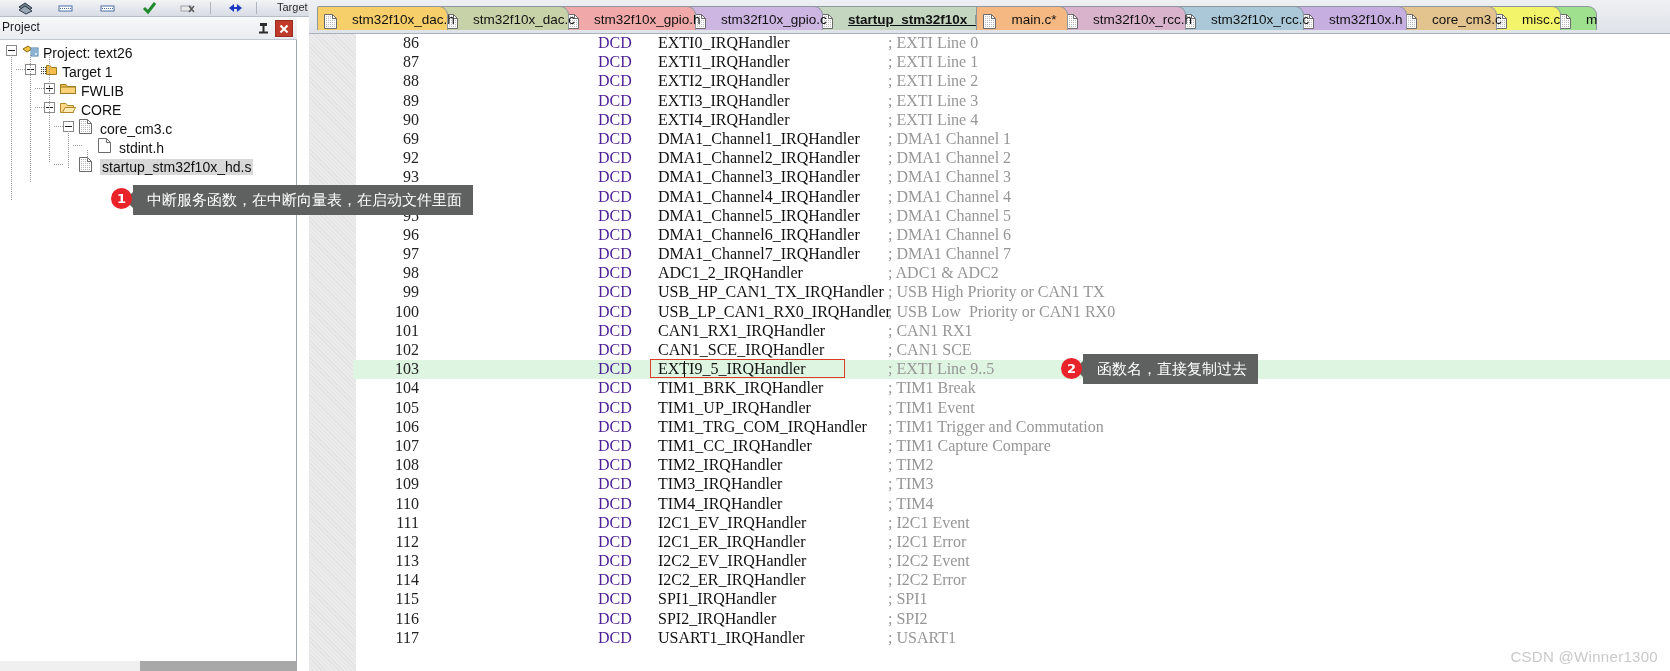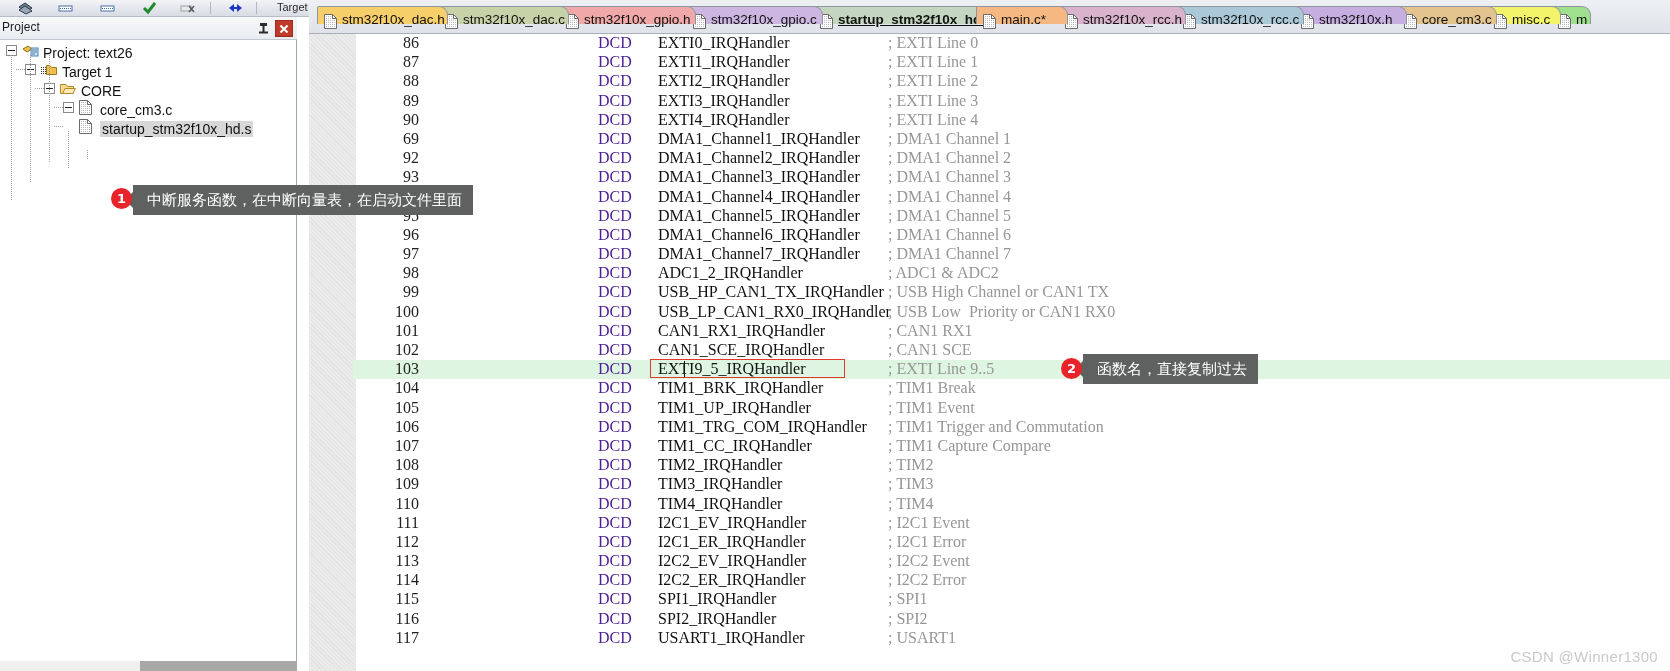--- a/index.html
+++ b/index.html
@@ -110,28 +110,29 @@
   }
 
   
   .tabbar{
     position:absolute;left:309px;top:0;width:1361px;height:34px;
     background:linear-gradient(to bottom,#eef0f3,#dfe3e9);
     border-bottom:1px solid #a9b0ba;
     box-sizing:border-box;overflow:hidden;
   }
   .tab{
-    position:absolute;top:6px;height:18px;
+    position:absolute;top:6px;height:24px;
     border:1px solid #8f96a0;border-bottom:none;
     border-radius:2px 9px 0 0;
     box-sizing:border-box;
     font-size:13.5px;color:#111;
-    padding-left:24px;padding-right:10px;
+    padding-left:34px;padding-right:10px;
     line-height:25px;white-space:nowrap;
     font-family:"Liberation Sans",sans-serif;
+    text-align:center;
   }
   .tab .ficon{position:absolute;left:6px;top:5px;width:12px;height:15px;}
   .tab.active{font-weight:bold;text-decoration:underline;}
   .tab-left-red{position:absolute;left:310px;top:14px;width:5px;height:15px;background:#c23a2b;}
 
   .watermark{
     position:absolute;right:12px;bottom:6px;
     color:#c9c9c9;font-size:15px;letter-spacing:.3px;
     font-family:"Liberation Sans",sans-serif;
   }
@@ -264,20 +265,32 @@
                 </pattern>
               </defs>
               <rect x="0" y="3" width="6" height="8" fill="url(#tp)"></rect>
               <path d="M5.5 2.5 H9 L10.5 4.5 H15.5 V11.5 H5.5 Z" fill="#f3bf4a" stroke="#9c7a20"></path>
             </svg></span>
           <span class="lbl" style="left: 62px;">Target 1</span>
         </div>
         <div class="tnode">
           <span class="expander" style="left: 44px;">
             <span class="h"></span>
+            <span class="v"></span>
+          </span>
+          <span class="dots-h" style="left: 35px; top: 9px; width: 9px;"></span>
+          <span class="ico-folder" style="left: 60px;"><svg width="16" height="13" viewBox="0 0 16 13">
+              <path d="M0.5 2.5 H6 L7.5 4.5 H15.5 V11.5 H0.5 Z" fill="#f3bf4a" stroke="#9c7a20"></path>
+              <rect x="0.5" y="5" width="15" height="6.5" fill="#fbd277" stroke="#9c7a20"></rect>
+            </svg></span>
+          <span class="lbl" style="left: 81px;">FWLIB</span>
+        </div>
+        <div class="tnode">
+          <span class="expander" style="left: 44px;">
+            <span class="h"></span>
           </span>
           <span class="dots-h" style="left: 35px; top: 9px; width: 9px;"></span>
           <span class="ico-folder" style="left: 60px;"><svg width="16" height="13" viewBox="0 0 16 13">
               <path d="M0.5 2.5 H6 L7.5 4.5 H13.5 V11.5 H0.5 Z" fill="#fcd98a" stroke="#b08a2a"></path>
               <path d="M2.5 11.5 L5 6.5 H15.5 L13 11.5 Z" fill="#ffeab5" stroke="#b08a2a"></path>
             </svg></span>
           <span class="lbl" style="left: 81px;">CORE</span>
         </div>
         <div class="tnode">
           <span class="expander" style="left: 63px;">
@@ -288,20 +301,28 @@
               <defs>
                 <pattern id="hh" width="2" height="2" patternUnits="userSpaceOnUse">
                   <rect width="2" height="2" fill="#ffffff"></rect>
                   <rect width="1" height="1" fill="#b9b9b9"></rect>
                 </pattern>
               </defs>
               <path d="M0.5 0.5 H8.5 L12.5 4.5 V14.5 H0.5 Z" fill="url(#hh)" stroke="#6b6b6b"></path>
               <path d="M8.5 0.5 V4.5 H12.5" fill="none" stroke="#6b6b6b"></path>
             </svg></span>
           <span class="lbl" style="left: 100px;">core_cm3.c</span>
+        </div>
+        <div class="tnode">
+          <span class="dots-h" style="left: 73px; top: 9px; width: 9px;"></span>
+          <span class="ico-file" style="left: 98px;"><svg width="13" height="15" viewBox="0 0 13 15">
+              <path d="M0.5 0.5 H8.5 L12.5 4.5 V14.5 H0.5 Z" fill="#ffffff" stroke="#6b6b6b"></path>
+              <path d="M8.5 0.5 V4.5 H12.5" fill="none" stroke="#6b6b6b"></path>
+            </svg></span>
+          <span class="lbl" style="left: 119px;">stdint.h</span>
         </div>
         <div class="tnode">
           <span class="dots-h" style="left: 54px; top: 9px; width: 9px;"></span>
           <span class="ico-file" style="left: 79px;"><svg width="13" height="15" viewBox="0 0 13 15">
               <defs>
                 <pattern id="hh" width="2" height="2" patternUnits="userSpaceOnUse">
                   <rect width="2" height="2" fill="#ffffff"></rect>
                   <rect width="1" height="1" fill="#b9b9b9"></rect>
                 </pattern>
               </defs>
@@ -456,21 +477,21 @@
         <div class="row"><span class="ln">89</span><span class="op">DCD</span><span class="sym">EXTI3_IRQHandler</span><span class="cmt">; EXTI Line 3</span></div>
         <div class="row"><span class="ln">90</span><span class="op">DCD</span><span class="sym">EXTI4_IRQHandler</span><span class="cmt">; EXTI Line 4</span></div>
         <div class="row"><span class="ln">69</span><span class="op">DCD</span><span class="sym">DMA1_Channel1_IRQHandler</span><span class="cmt">; DMA1 Channel 1</span></div>
         <div class="row"><span class="ln">92</span><span class="op">DCD</span><span class="sym">DMA1_Channel2_IRQHandler</span><span class="cmt">; DMA1 Channel 2</span></div>
         <div class="row"><span class="ln">93</span><span class="op">DCD</span><span class="sym">DMA1_Channel3_IRQHandler</span><span class="cmt">; DMA1 Channel 3</span></div>
         <div class="row"><span class="ln">94</span><span class="op">DCD</span><span class="sym">DMA1_Channel4_IRQHandler</span><span class="cmt">; DMA1 Channel 4</span></div>
         <div class="row"><span class="ln">95</span><span class="op">DCD</span><span class="sym">DMA1_Channel5_IRQHandler</span><span class="cmt">; DMA1 Channel 5</span></div>
         <div class="row"><span class="ln">96</span><span class="op">DCD</span><span class="sym">DMA1_Channel6_IRQHandler</span><span class="cmt">; DMA1 Channel 6</span></div>
         <div class="row"><span class="ln">97</span><span class="op">DCD</span><span class="sym">DMA1_Channel7_IRQHandler</span><span class="cmt">; DMA1 Channel 7</span></div>
         <div class="row"><span class="ln">98</span><span class="op">DCD</span><span class="sym">ADC1_2_IRQHandler</span><span class="cmt">; ADC1 &amp; ADC2</span></div>
-        <div class="row"><span class="ln">99</span><span class="op">DCD</span><span class="sym">USB_HP_CAN1_TX_IRQHandler</span><span class="cmt">; USB High Channel or CAN1 TX</span></div>
+        <div class="row"><span class="ln">99</span><span class="op">DCD</span><span class="sym">USB_HP_CAN1_TX_IRQHandler</span><span class="cmt">; USB High Priority or CAN1 TX</span></div>
         <div class="row"><span class="ln">100</span><span class="op">DCD</span><span class="sym">USB_LP_CAN1_RX0_IRQHandler</span><span class="cmt">; USB Low  Priority or CAN1 RX0</span></div>
         <div class="row"><span class="ln">101</span><span class="op">DCD</span><span class="sym">CAN1_RX1_IRQHandler</span><span class="cmt">; CAN1 RX1</span></div>
         <div class="row"><span class="ln">102</span><span class="op">DCD</span><span class="sym">CAN1_SCE_IRQHandler</span><span class="cmt">; CAN1 SCE</span></div>
         <div class="row hl"><span class="ln">103</span><span class="op">DCD</span><span class="sym">EXTI9_5_IRQHandler</span><span class="cmt">; EXTI Line 9..5</span><span class="redbox"></span><span class="caret"></span></div>
         <div class="row"><span class="ln">104</span><span class="op">DCD</span><span class="sym">TIM1_BRK_IRQHandler</span><span class="cmt">; TIM1 Break</span></div>
         <div class="row"><span class="ln">105</span><span class="op">DCD</span><span class="sym">TIM1_UP_IRQHandler</span><span class="cmt">; TIM1 Event</span></div>
         <div class="row"><span class="ln">106</span><span class="op">DCD</span><span class="sym">TIM1_TRG_COM_IRQHandler</span><span class="cmt">; TIM1 Trigger and Commutation</span></div>
         <div class="row"><span class="ln">107</span><span class="op">DCD</span><span class="sym">TIM1_CC_IRQHandler</span><span class="cmt">; TIM1 Capture Compare</span></div>
         <div class="row"><span class="ln">108</span><span class="op">DCD</span><span class="sym">TIM2_IRQHandler</span><span class="cmt">; TIM2</span></div>
         <div class="row"><span class="ln">109</span><span class="op">DCD</span><span class="sym">TIM3_IRQHandler</span><span class="cmt">; TIM3</span></div>

